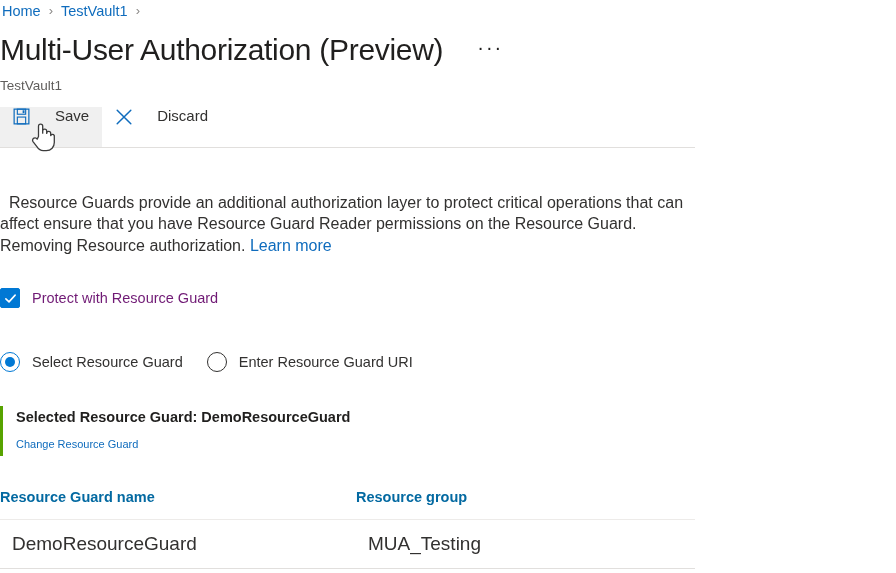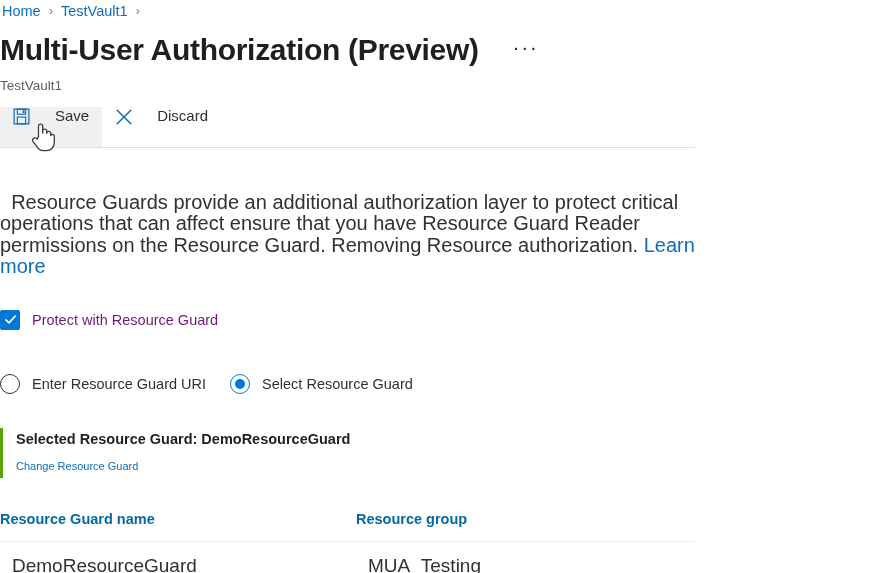--- a/index.html
+++ b/index.html
@@ -39,21 +39,21 @@
 
   
   .title-row {
     display: flex;
     align-items: center;
     margin-top: 4px;
     height: 42px;
   }
   .page-title {
     font-size: 30px;
-    font-weight: 700;
+    font-weight: 400;
     color: #201f1e;
     letter-spacing: -0.3px;
     line-height: 42px;
     white-space: nowrap;
   }
   .title-ellipsis {
     margin-left: 30px;
     color: #201f1e;
     font-size: 20px;
     letter-spacing: 2px;
@@ -118,21 +118,21 @@
     width: 26px;
     height: 32px;
     pointer-events: none;
     z-index: 40;
   }
 
   
   .description {
     margin-top: 23px;
     width: 695px;
-    font-size: 20px;
+    font-size: 16px;
     line-height: 21.5px;
     color: #323130;
     overflow: hidden;
     white-space: pre-wrap;
   }
   .inline-link {
     color: #0f6cbd;
     cursor: pointer;
   }
 
@@ -305,26 +305,26 @@
   <span class="checkbox-box">
     <svg width="13" height="13" viewBox="0 0 14 14" fill="none" xmlns="http://www.w3.org/2000/svg">
       <path d="M2 7.4 L5.4 10.6 L12 3.4" stroke="#ffffff" stroke-width="1.7" stroke-linecap="round" stroke-linejoin="round"></path>
     </svg>
   </span>
   <span class="checkbox-label">Protect with Resource Guard</span>
 </div>
 
 <div class="radio-row">
   <label class="radio-option">
+    <span class="radio-mark checked"></span>
+    <span class="radio-label">Select Resource Guard</span>
+  </label>
+  <label class="radio-option">
     <span class="radio-mark"></span>
     <span class="radio-label">Enter Resource Guard URI</span>
-  </label>
-  <label class="radio-option">
-    <span class="radio-mark checked"></span>
-    <span class="radio-label">Select Resource Guard</span>
   </label>
 </div>
 
 <div class="selected-panel">
   <div class="selected-title">Selected Resource Guard: DemoResourceGuard</div>
   <span class="change-link">Change Resource Guard</span>
 </div>
 
 <table class="guard-table">
   <thead>

